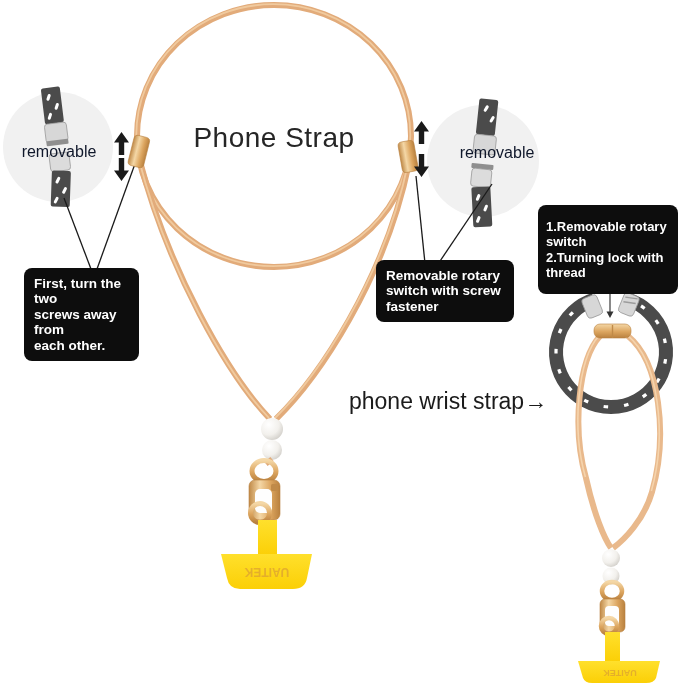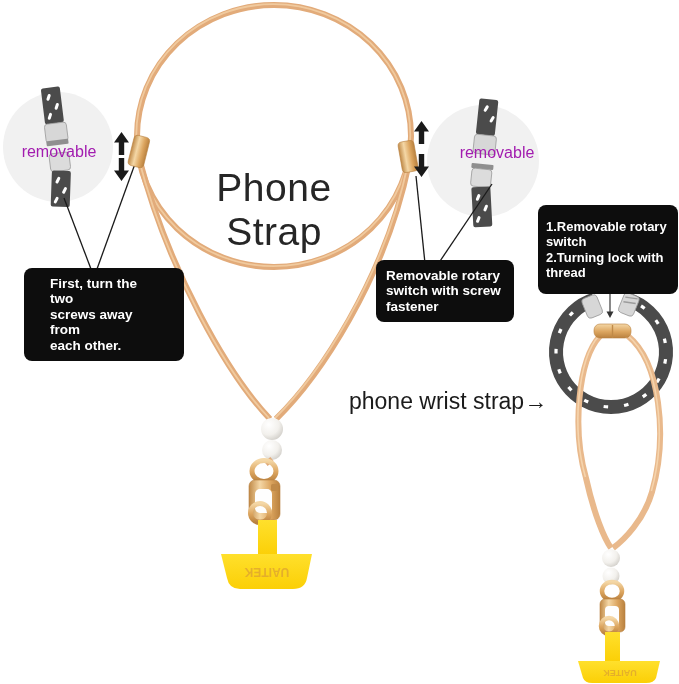--- a/index.html
+++ b/index.html
@@ -4,32 +4,32 @@
 <style>
   * { margin:0; padding:0; box-sizing:border-box; }
   body { font-family:"Liberation Sans", sans-serif; background:#ffffff; }
   #stage {
     position:relative; width:679px; height:684px; background:#ffffff; overflow:hidden;
   }
   #art { position:absolute; left:0; top:0; }
   .overlay { position:absolute; }
   .title {
     left:174px; top:122px; width:200px; text-align:center;
-    font-size:39px; font-weight:400; color:#262626; letter-spacing:0.5px;margin-top:44px;
+    font-size:28px; font-weight:400; color:#262626; letter-spacing:0.5px;
   }
   .removable-label {
-    font-size:16px; color:#a21caf; text-align:center; width:102px;
+    font-size:16px; color:#0f172a; text-align:center; width:102px;
   }
   .removable-left { left:8px; top:143px; }
   .removable-right { left:446px; top:144px; }
   .callout {
     background:#0d0d0d; color:#ffffff; border-radius:8px;
     font-weight:bold; white-space:pre-line; line-height:1.14;
   }
-  .callout-left  { left:24px;  top:268px; width:160px; padding:8px 26px; font-size:13.5px; }
+  .callout-left  { left:24px;  top:268px; width:115px; padding:8px 10px; font-size:13.5px; }
   .callout-mid   { left:376px; top:260px; width:138px; padding:8px 10px; font-size:13.5px; }
   .callout-right { left:538px; top:205px; width:140px; padding:14px 8px;  font-size:13px; line-height:1.18; }
   .wrist-label {
     left:349px; top:388px; font-size:23px; color:#1b1b1b; white-space:nowrap;
   }
   .wrist-label .arrow { font-size:23px; }
 </style>
 </head>
 <body>
 

